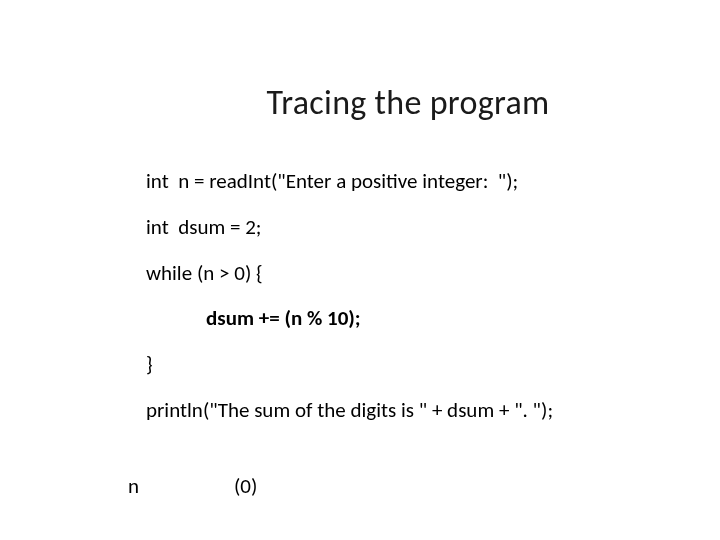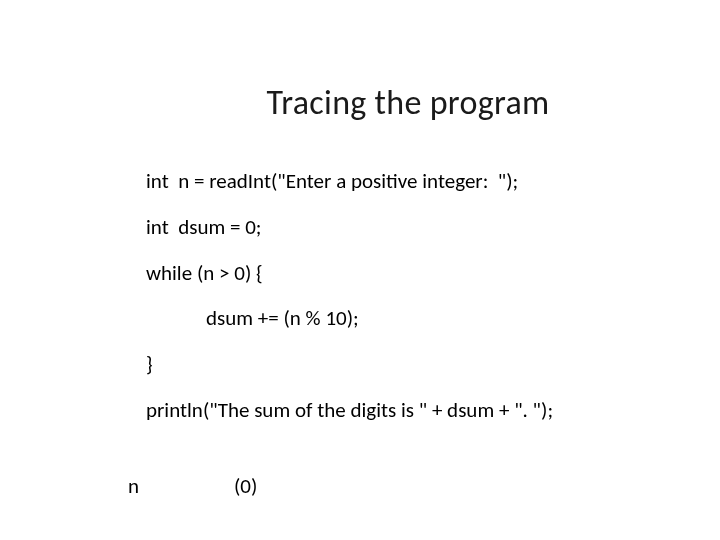--- a/index.html
+++ b/index.html
@@ -33,20 +33,21 @@
       font-size: 21px;
       line-height: 1.42;
       margin-left: 34px;
       color: #000000;
     }
     .code-line {
       white-space: pre;
     }
     .indent {
       padding-left: 60px;
+      font-weight: bold;
     }
     .trace-block {
       font-size: 21px;
       line-height: 1.42;
       margin-top: 30px;
       margin-left: 0;
       color: #000000;
     }
     .trace-row {
       display: flex;
@@ -56,21 +57,21 @@
     }
   </style>
 </head>
 <body>
 
 <div class="slide">
   <h1 class="title">Tracing the program</h1>
 
   <div class="code-block">
     <div class="code-line">int  n = readInt("Enter a positive integer:  ");</div>
-    <div class="code-line">int  dsum = 0;</div>
+    <div class="code-line">int  dsum = 2;</div>
     <div class="code-line">while (n &gt; 0) {</div>
     <div class="code-line indent">dsum += (n % 10);</div>
     <div class="code-line">}</div>
     <div class="code-line">println("The sum of the digits is " + dsum + ". ");</div>
   </div>
 
   <div class="trace-block">
     <div class="trace-row">
       <span class="trace-var">n</span>
       <span>(0)</span>

